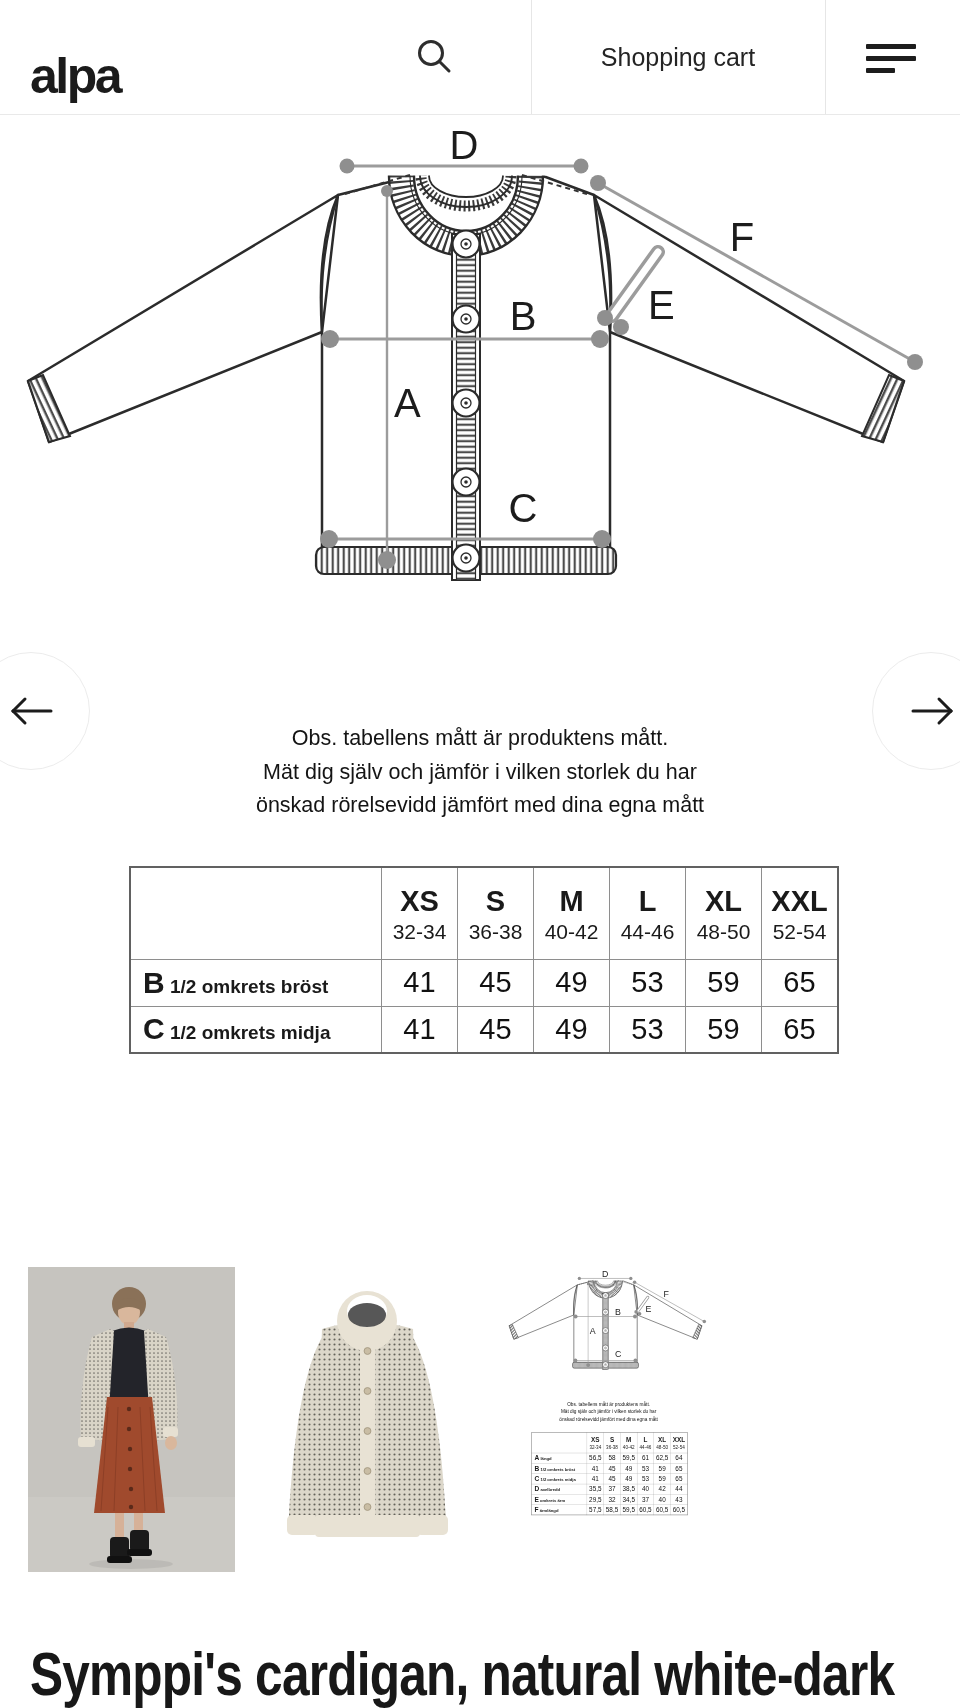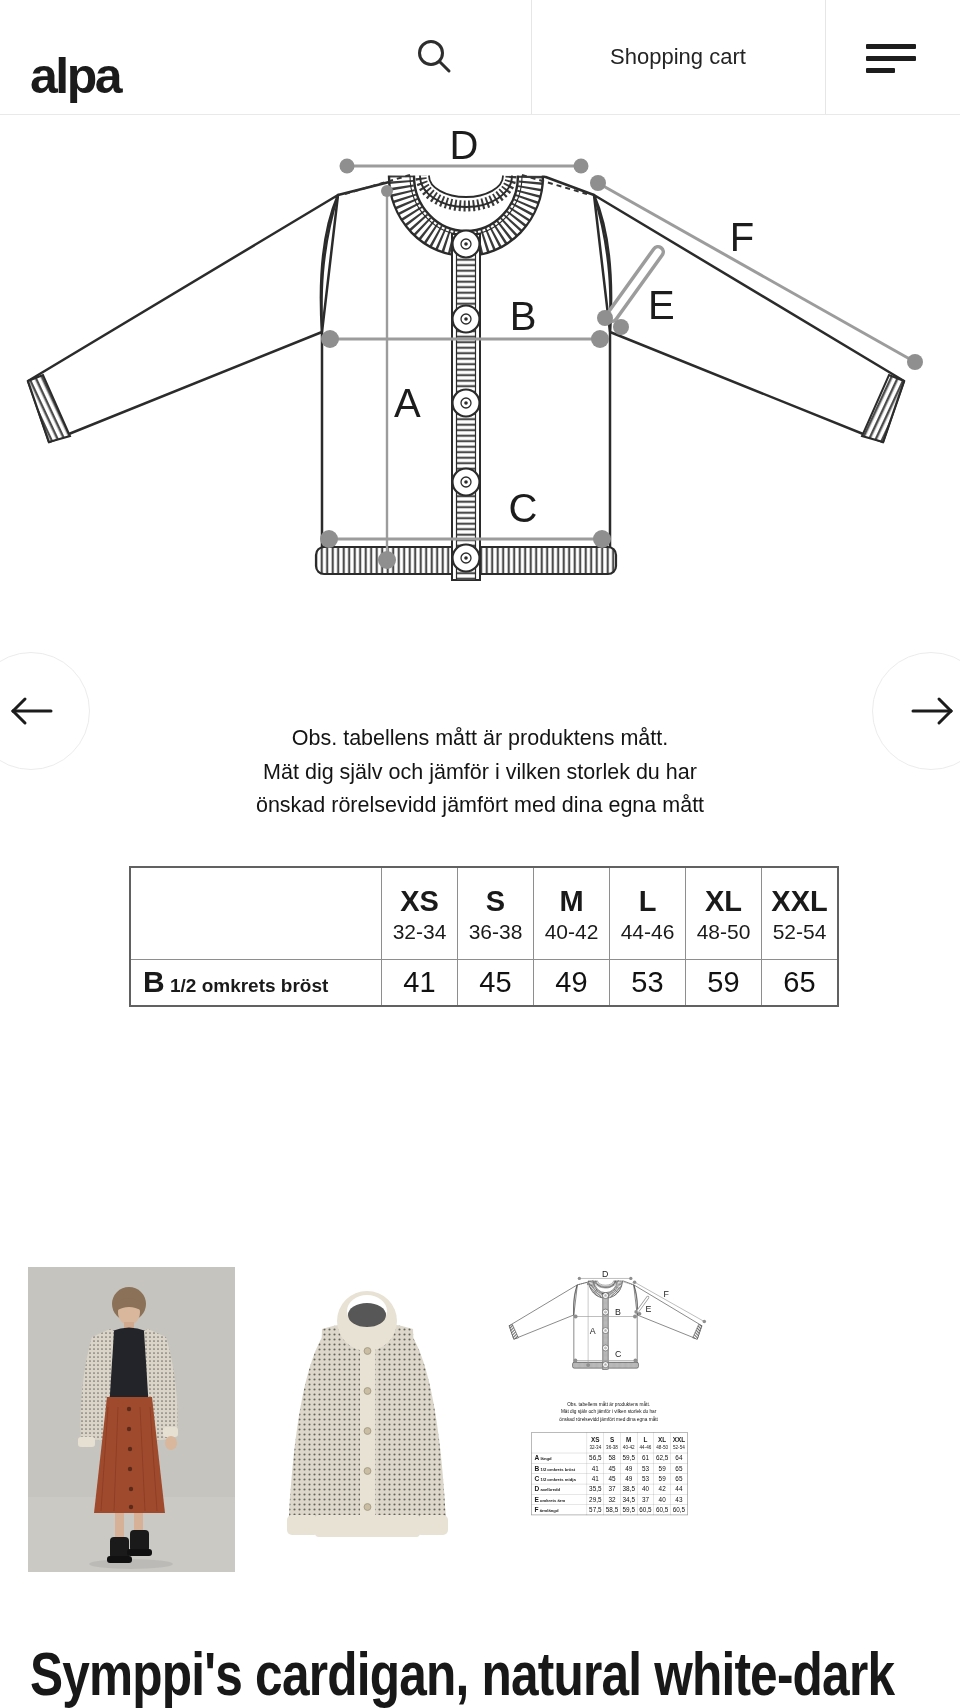--- a/index.html
+++ b/index.html
@@ -9,21 +9,21 @@
 
   
   .header{position:absolute;left:0;top:0;width:960px;height:114px;background:#fff;
           border-bottom:1px solid #e9e9e9;z-index:30;}
   .logo{position:absolute;left:30px;top:0;height:114px;display:flex;align-items:center;
         font-size:50px;font-weight:700;letter-spacing:-2.5px;color:#1b1b1b;cursor:pointer;margin-top:19px;}
   .search-btn{position:absolute;left:416px;top:38px;width:38px;height:38px;cursor:pointer;}
   .divider{position:absolute;top:0;width:1px;height:114px;background:#e6e6e6;}
   .cart-area{position:absolute;left:531px;top:0;width:294px;height:114px;display:flex;
              align-items:center;justify-content:center;cursor:pointer;}
-  .cart-label{font-size:22px;color:#242424;}
+  .cart-label{font-size:25px;color:#242424;}
   .menu-btn{position:absolute;left:866px;top:44px;width:52px;height:34px;cursor:pointer;}
   .menu-btn .bar{height:5px;background:#1d1d1d;border-radius:1px;margin-bottom:7px;}
   .menu-btn .b1,.menu-btn .b2{width:50px;}
   .menu-btn .b3{width:29px;margin-bottom:0;}
 
   
   .measure-wrap{position:absolute;left:0;top:114px;width:960px;height:1130px;background:#fff;}
   .scale-box .measure-wrap{position:relative;top:0;left:0;}
   .diagram-svg{position:absolute;left:0;top:0;width:960px;height:500px;display:block;}
   .note{position:absolute;left:0;top:608px;width:960px;text-align:center;
@@ -257,20 +257,29 @@
         <tbody>
           <tr>
             <td class="lbl"><span class="ltr">B</span><span class="des"> 1/2 omkrets bröst</span></td>
             <td class="val">41</td>
             <td class="val">45</td>
             <td class="val">49</td>
             <td class="val">53</td>
             <td class="val">59</td>
             <td class="val">65</td>
           </tr>
+          <tr>
+            <td class="lbl"><span class="ltr">C</span><span class="des"> 1/2 omkrets midja</span></td>
+            <td class="val">41</td>
+            <td class="val">45</td>
+            <td class="val">49</td>
+            <td class="val">53</td>
+            <td class="val">59</td>
+            <td class="val">65</td>
+          </tr>
         </tbody>
       </table>
     </div>
 </div>
 
 <div class="nav-circle nav-prev">
   <svg class="arrow-svg" viewBox="0 0 44 36">
     <g stroke="#1c1c1c" stroke-width="3" stroke-linecap="round" fill="none">
       <line x1="42" y1="18" x2="4" y2="18"></line>
         <line x1="4" y1="18" x2="16" y2="6"></line>

